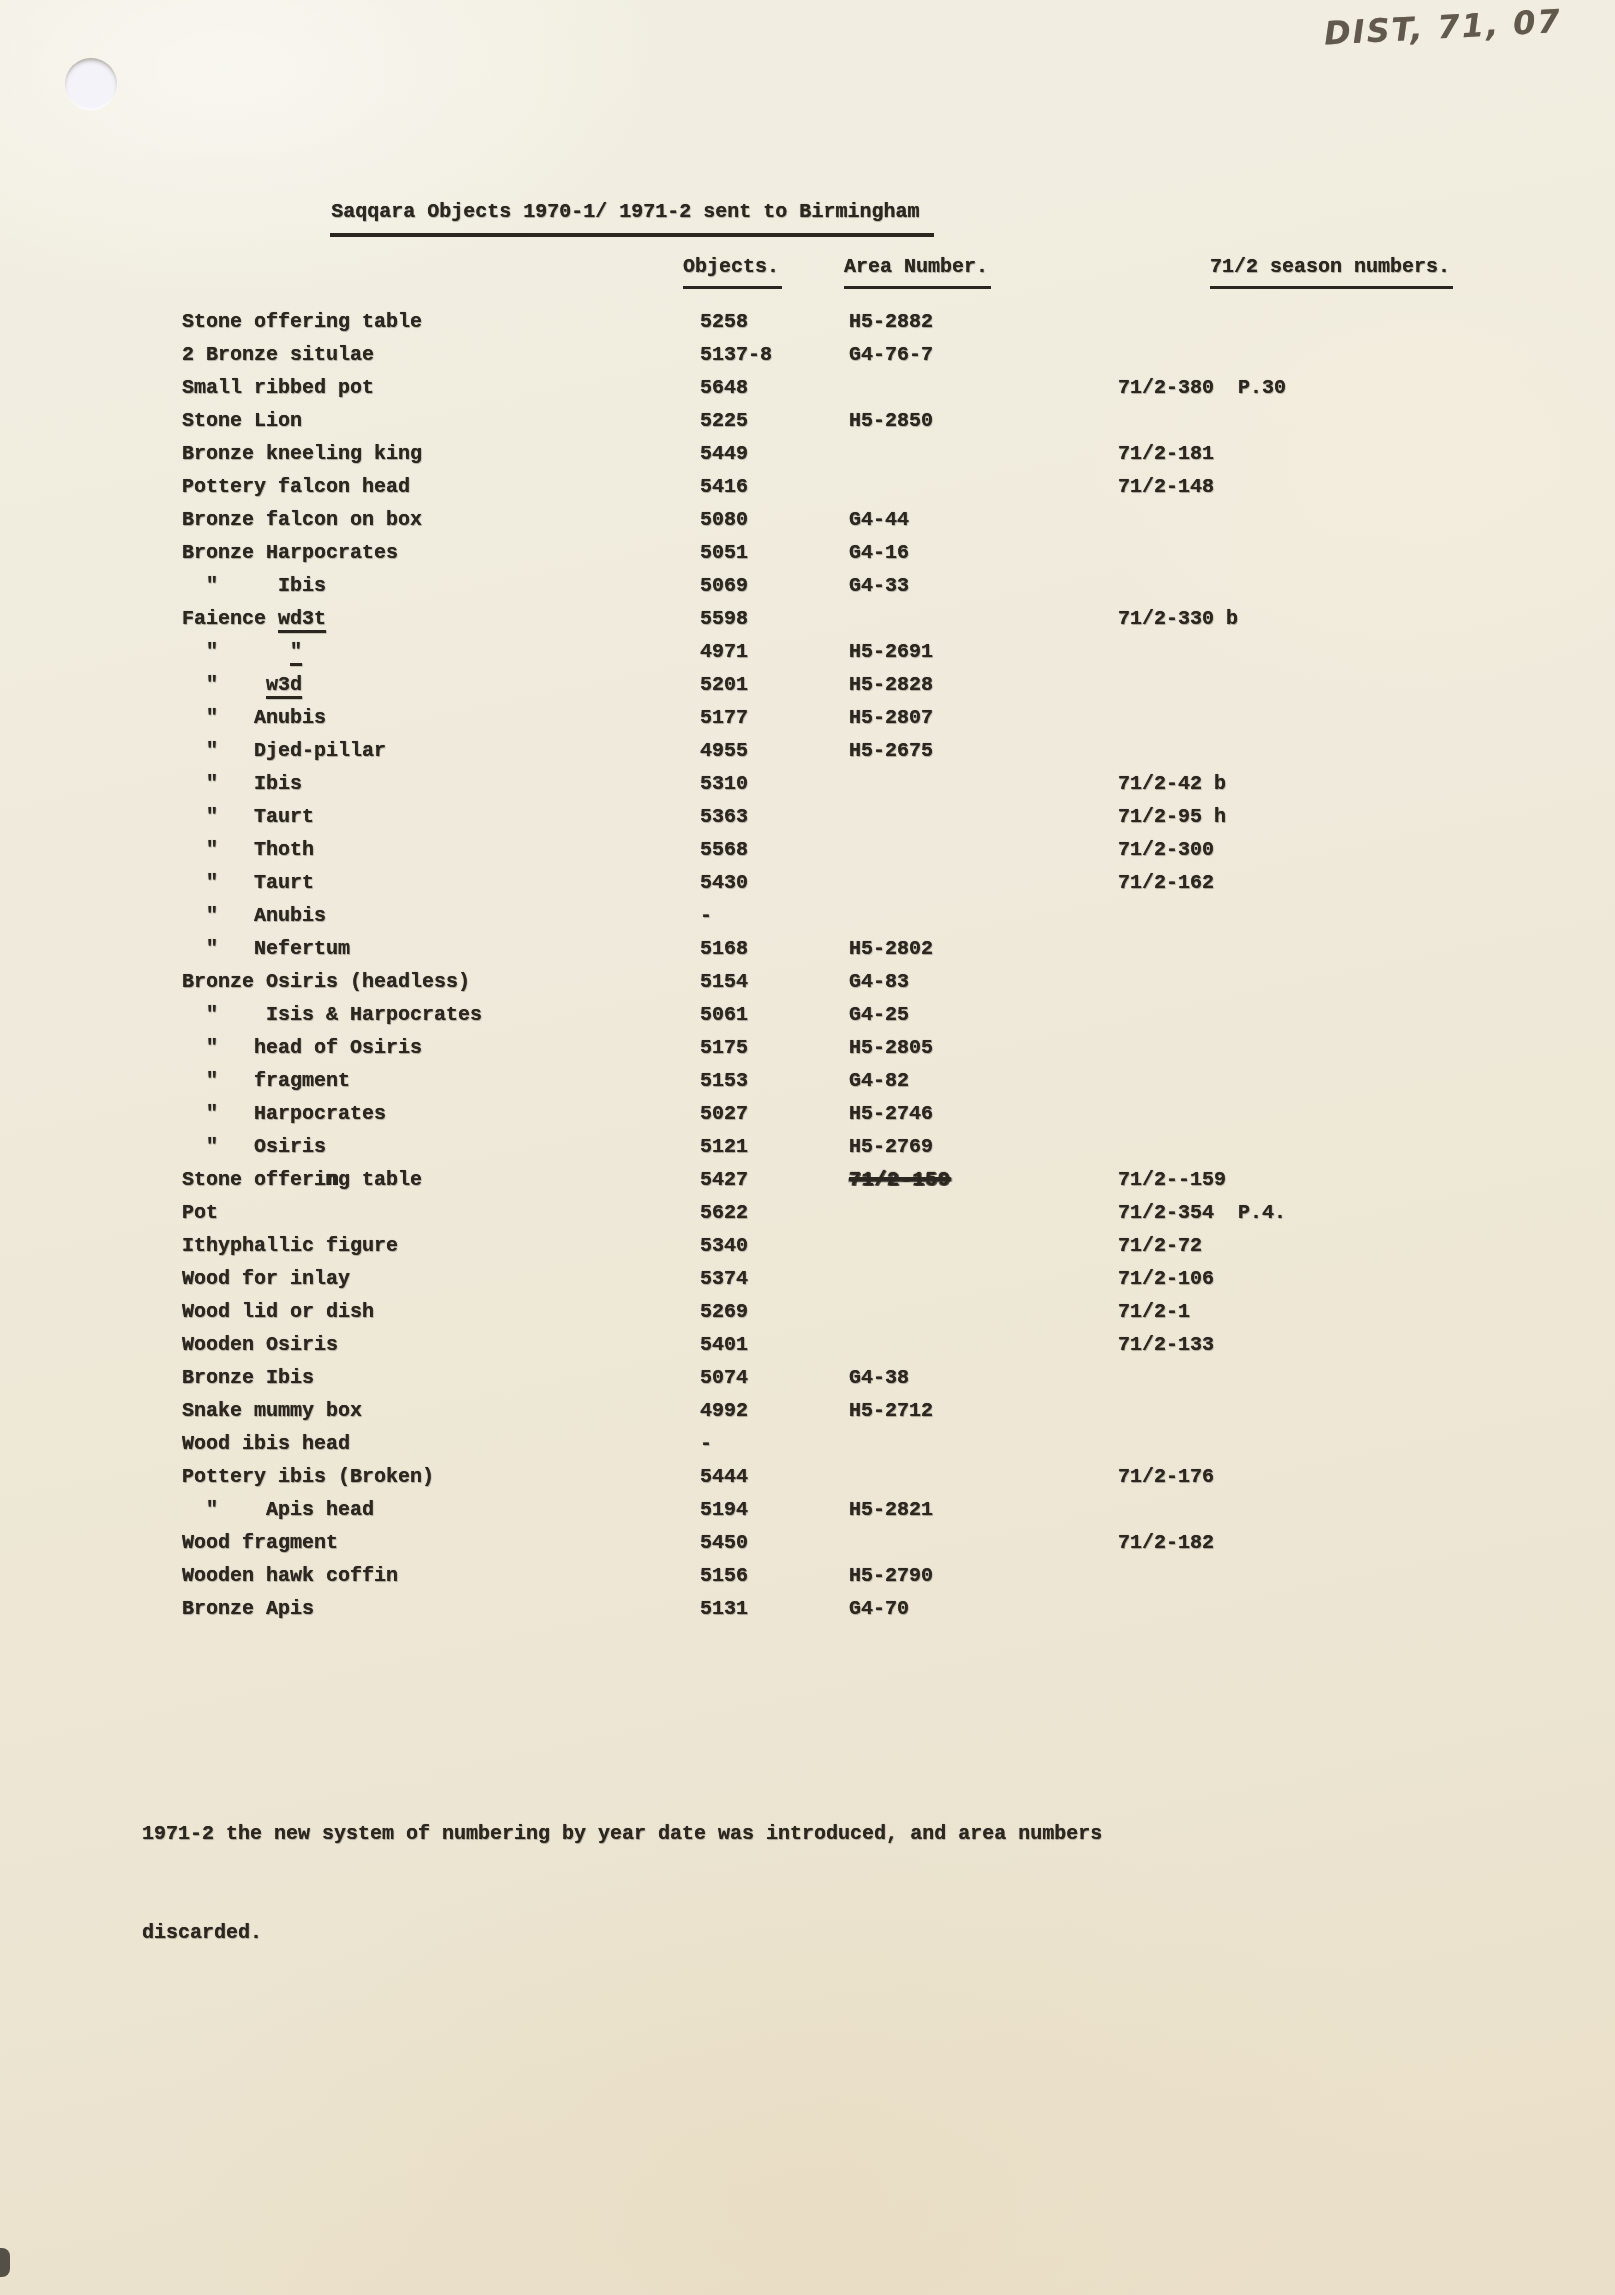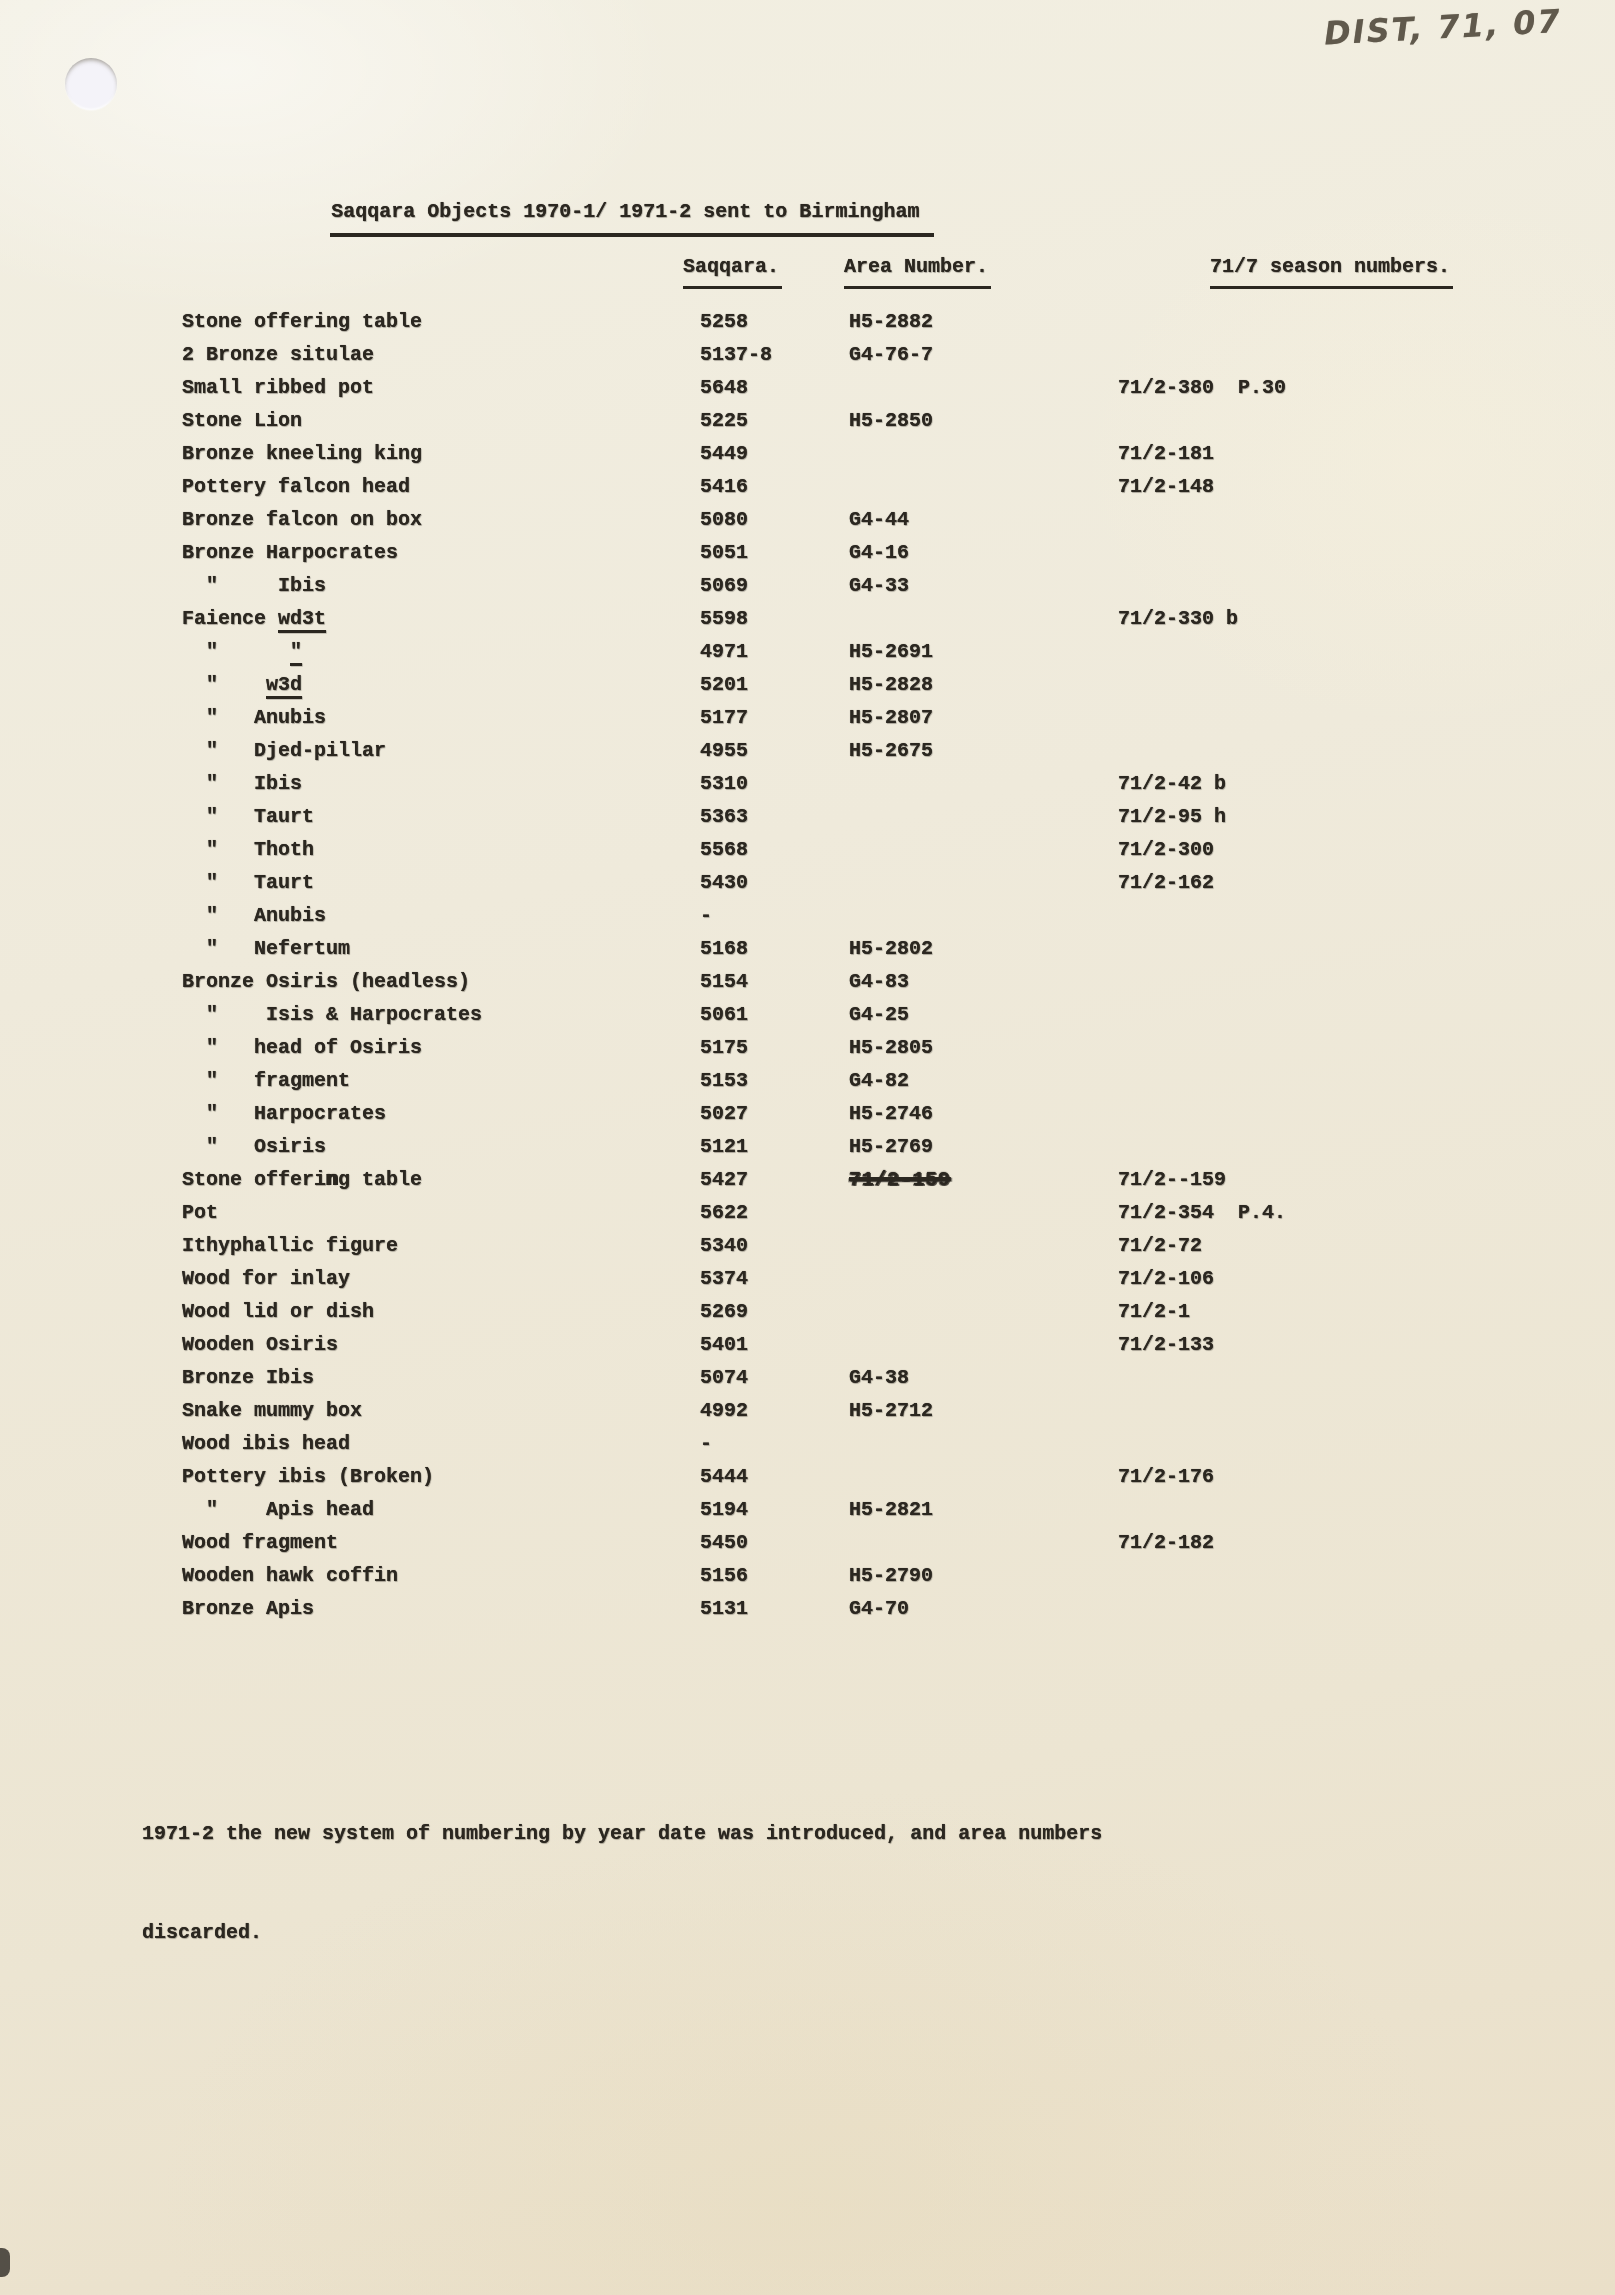--- a/index.html
+++ b/index.html
@@ -95,23 +95,23 @@
 <body>
 
 <div class="page">
 
   <div class="hole"></div>
 
   <div class="annotation">DIST, 71, 07</div>
 
   <div class="title tw ink"><span class="underline">Saqqara Objects 1970-1/ 1971-2 sent to Birmingham</span></div>
 
-  <div class="colhead reg tw ink"><span class="underline">Saqqara.</span></div>
+  <div class="colhead reg tw ink"><span class="underline">Objects.</span></div>
   <div class="colhead area tw ink"><span class="underline">Area Number.</span></div>
-  <div class="colhead season tw ink"><span class="underline">71/7 season numbers.</span></div>
+  <div class="colhead season tw ink"><span class="underline">71/2 season numbers.</span></div>
 
   <div class="table tw"><div class="row"><span class="cell c-name ink"><span>Stone offering table</span></span><span class="cell c-reg ink">5258</span><span class="cell c-area ink">H5-2882</span><span class="cell c-season ink"></span></div><div class="row"><span class="cell c-name ink"><span>2 Bronze situlae</span></span><span class="cell c-reg ink">5137-8</span><span class="cell c-area ink">G4-76-7</span><span class="cell c-season ink"></span></div><div class="row"><span class="cell c-name ink"><span>Small ribbed pot</span></span><span class="cell c-reg ink">5648</span><span class="cell c-area ink"></span><span class="cell c-season ink">71/2-380  P.30</span></div><div class="row"><span class="cell c-name ink"><span>Stone Lion</span></span><span class="cell c-reg ink">5225</span><span class="cell c-area ink">H5-2850</span><span class="cell c-season ink"></span></div><div class="row"><span class="cell c-name ink"><span>Bronze kneeling king</span></span><span class="cell c-reg ink">5449</span><span class="cell c-area ink"></span><span class="cell c-season ink">71/2-181</span></div><div class="row"><span class="cell c-name ink"><span>Pottery falcon head</span></span><span class="cell c-reg ink">5416</span><span class="cell c-area ink"></span><span class="cell c-season ink">71/2-148</span></div><div class="row"><span class="cell c-name ink"><span>Bronze falcon on box</span></span><span class="cell c-reg ink">5080</span><span class="cell c-area ink">G4-44</span><span class="cell c-season ink"></span></div><div class="row"><span class="cell c-name ink"><span>Bronze Harpocrates</span></span><span class="cell c-reg ink">5051</span><span class="cell c-area ink">G4-16</span><span class="cell c-season ink"></span></div><div class="row"><span class="cell c-name ink"><span>  "     Ibis</span></span><span class="cell c-reg ink">5069</span><span class="cell c-area ink">G4-33</span><span class="cell c-season ink"></span></div><div class="row"><span class="cell c-name ink"><span>Faience </span><span class="u">wd3t</span></span><span class="cell c-reg ink">5598</span><span class="cell c-area ink"></span><span class="cell c-season ink">71/2-330 b</span></div><div class="row"><span class="cell c-name ink"><span>  "      </span><span class="u">"</span></span><span class="cell c-reg ink">4971</span><span class="cell c-area ink">H5-2691</span><span class="cell c-season ink"></span></div><div class="row"><span class="cell c-name ink"><span>  "    </span><span class="u">w3d</span></span><span class="cell c-reg ink">5201</span><span class="cell c-area ink">H5-2828</span><span class="cell c-season ink"></span></div><div class="row"><span class="cell c-name ink"><span>  "   Anubis</span></span><span class="cell c-reg ink">5177</span><span class="cell c-area ink">H5-2807</span><span class="cell c-season ink"></span></div><div class="row"><span class="cell c-name ink"><span>  "   Djed-pillar</span></span><span class="cell c-reg ink">4955</span><span class="cell c-area ink">H5-2675</span><span class="cell c-season ink"></span></div><div class="row"><span class="cell c-name ink"><span>  "   Ibis</span></span><span class="cell c-reg ink">5310</span><span class="cell c-area ink"></span><span class="cell c-season ink">71/2-42 b</span></div><div class="row"><span class="cell c-name ink"><span>  "   Taurt</span></span><span class="cell c-reg ink">5363</span><span class="cell c-area ink"></span><span class="cell c-season ink">71/2-95 h</span></div><div class="row"><span class="cell c-name ink"><span>  "   Thoth</span></span><span class="cell c-reg ink">5568</span><span class="cell c-area ink"></span><span class="cell c-season ink">71/2-300</span></div><div class="row"><span class="cell c-name ink"><span>  "   Taurt</span></span><span class="cell c-reg ink">5430</span><span class="cell c-area ink"></span><span class="cell c-season ink">71/2-162</span></div><div class="row"><span class="cell c-name ink"><span>  "   Anubis</span></span><span class="cell c-reg ink">-</span><span class="cell c-area ink"></span><span class="cell c-season ink"></span></div><div class="row"><span class="cell c-name ink"><span>  "   Nefertum</span></span><span class="cell c-reg ink">5168</span><span class="cell c-area ink">H5-2802</span><span class="cell c-season ink"></span></div><div class="row"><span class="cell c-name ink"><span>Bronze Osiris (headless)</span></span><span class="cell c-reg ink">5154</span><span class="cell c-area ink">G4-83</span><span class="cell c-season ink"></span></div><div class="row"><span class="cell c-name ink"><span>  "    Isis &amp; Harpocrates</span></span><span class="cell c-reg ink">5061</span><span class="cell c-area ink">G4-25</span><span class="cell c-season ink"></span></div><div class="row"><span class="cell c-name ink"><span>  "   head of Osiris</span></span><span class="cell c-reg ink">5175</span><span class="cell c-area ink">H5-2805</span><span class="cell c-season ink"></span></div><div class="row"><span class="cell c-name ink"><span>  "   fragment</span></span><span class="cell c-reg ink">5153</span><span class="cell c-area ink">G4-82</span><span class="cell c-season ink"></span></div><div class="row"><span class="cell c-name ink"><span>  "   Harpocrates</span></span><span class="cell c-reg ink">5027</span><span class="cell c-area ink">H5-2746</span><span class="cell c-season ink"></span></div><div class="row"><span class="cell c-name ink"><span>  "   Osiris</span></span><span class="cell c-reg ink">5121</span><span class="cell c-area ink">H5-2769</span><span class="cell c-season ink"></span></div><div class="row"><span class="cell c-name ink"><span>Stone offeri</span><span class="ov">n</span><span>g table</span></span><span class="cell c-reg ink">5427</span><span class="cell c-area ink"><span class="struck">71/2-159</span></span><span class="cell c-season ink">71/2--159</span></div><div class="row"><span class="cell c-name ink"><span>Pot</span></span><span class="cell c-reg ink">5622</span><span class="cell c-area ink"></span><span class="cell c-season ink">71/2-354  P.4.</span></div><div class="row"><span class="cell c-name ink"><span>Ithyphallic figure</span></span><span class="cell c-reg ink">5340</span><span class="cell c-area ink"></span><span class="cell c-season ink">71/2-72</span></div><div class="row"><span class="cell c-name ink"><span>Wood for inlay</span></span><span class="cell c-reg ink">5374</span><span class="cell c-area ink"></span><span class="cell c-season ink">71/2-106</span></div><div class="row"><span class="cell c-name ink"><span>Wood lid or dish</span></span><span class="cell c-reg ink">5269</span><span class="cell c-area ink"></span><span class="cell c-season ink">71/2-1</span></div><div class="row"><span class="cell c-name ink"><span>Wooden Osiris</span></span><span class="cell c-reg ink">5401</span><span class="cell c-area ink"></span><span class="cell c-season ink">71/2-133</span></div><div class="row"><span class="cell c-name ink"><span>Bronze Ibis</span></span><span class="cell c-reg ink">5074</span><span class="cell c-area ink">G4-38</span><span class="cell c-season ink"></span></div><div class="row"><span class="cell c-name ink"><span>Snake mummy box</span></span><span class="cell c-reg ink">4992</span><span class="cell c-area ink">H5-2712</span><span class="cell c-season ink"></span></div><div class="row"><span class="cell c-name ink"><span>Wood ibis head</span></span><span class="cell c-reg ink">-</span><span class="cell c-area ink"></span><span class="cell c-season ink"></span></div><div class="row"><span class="cell c-name ink"><span>Pottery ibis (Broken)</span></span><span class="cell c-reg ink">5444</span><span class="cell c-area ink"></span><span class="cell c-season ink">71/2-176</span></div><div class="row"><span class="cell c-name ink"><span>  "    Apis head</span></span><span class="cell c-reg ink">5194</span><span class="cell c-area ink">H5-2821</span><span class="cell c-season ink"></span></div><div class="row"><span class="cell c-name ink"><span>Wood fragment</span></span><span class="cell c-reg ink">5450</span><span class="cell c-area ink"></span><span class="cell c-season ink">71/2-182</span></div><div class="row"><span class="cell c-name ink"><span>Wooden hawk coffin</span></span><span class="cell c-reg ink">5156</span><span class="cell c-area ink">H5-2790</span><span class="cell c-season ink"></span></div><div class="row"><span class="cell c-name ink"><span>Bronze Apis</span></span><span class="cell c-reg ink">5131</span><span class="cell c-area ink">G4-70</span><span class="cell c-season ink"></span></div></div>
 
   <div class="footnote tw ink">
     <div>1971-2 the new system of numbering by year date was introduced, and area numbers</div>
     <div>discarded.</div>
   </div>
 
   <div class="edge-mark"></div>
 

